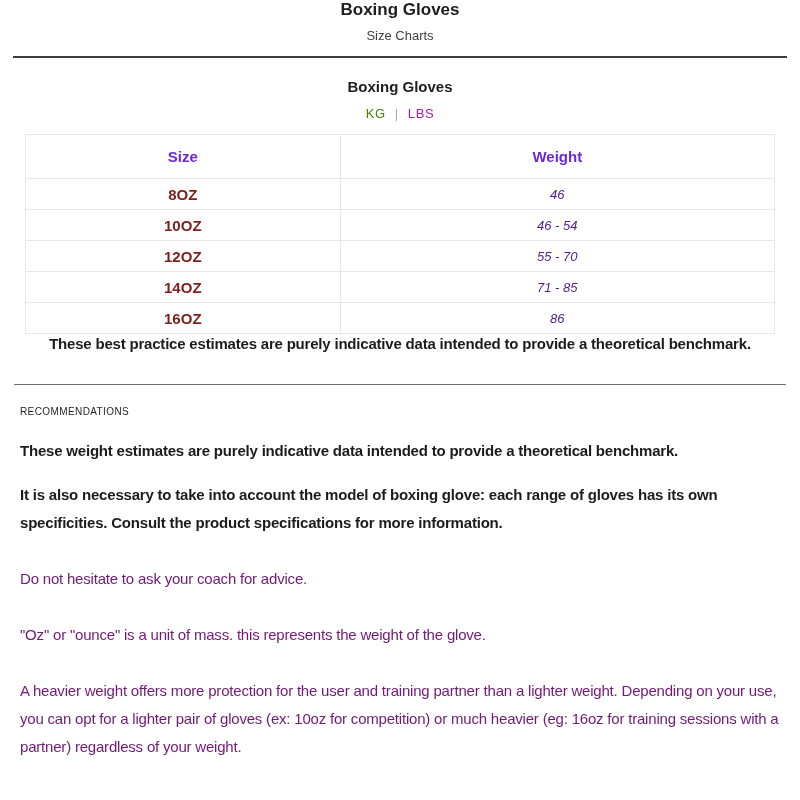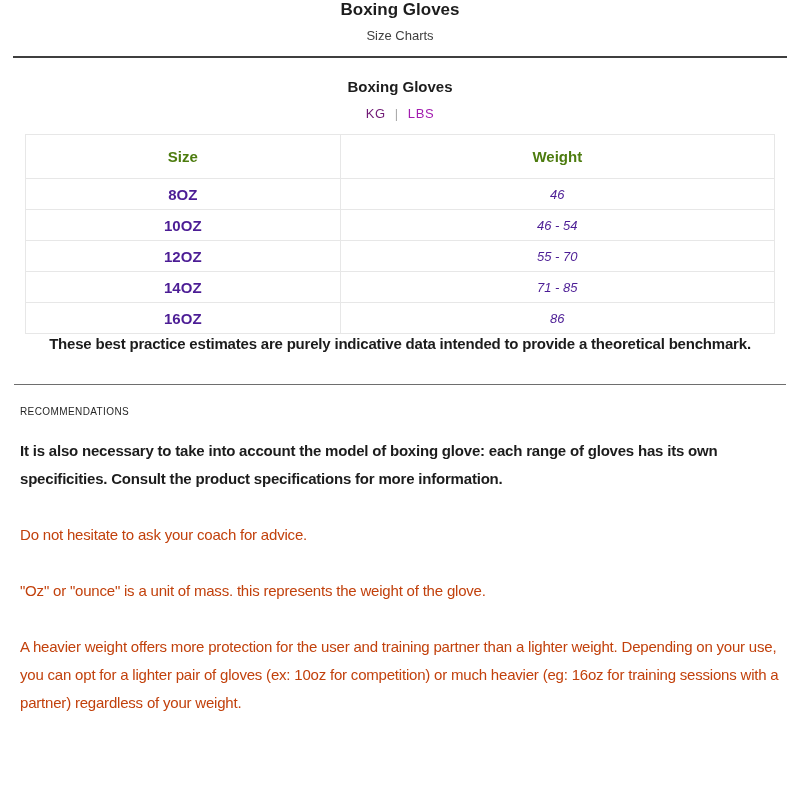--- a/index.html
+++ b/index.html
@@ -48,43 +48,43 @@
     color: #1d1d1d;
   }
   .unit-toggle {
     margin-top: 10px;
     text-align: center;
     font-size: 13px;
     line-height: 16px;
     letter-spacing: 0.6px;
   }
   .unit-option { cursor: pointer; }
-  .unit-active { color: #701a75; }
+  .unit-active { color: #4d7c0f; }
   .unit-inactive { color: #a21caf; }
   .unit-sep { color: #aaaaaa; margin: 0 9px; }
 
   table.size-table {
     width: 750px;
     margin: 12px auto 0 auto;
     border-collapse: collapse;
     table-layout: fixed;
   }
   table.size-table th, table.size-table td {
     border: 1px solid #e7e7e7;
     text-align: center;
     vertical-align: middle;
   }
   table.size-table th {
     height: 44px;
     font-size: 15px;
     font-weight: bold;
-    color: #4d7c0f;
+    color: #6d28d9;
   }
   table.size-table td { height: 31px; }
-  td.cell-size { font-size: 15px; font-weight: bold; color: #4c1d95; }
+  td.cell-size { font-size: 15px; font-weight: bold; color: #7f1d1d; }
   td.cell-weight { font-size: 13px; font-weight: normal; color: #4c1d95; font-style: italic; }
   col.col-size { width: 42%; }
   col.col-weight { width: 58%; }
 
   .table-note {
     margin: 0 20px 0 20px;
     text-align: center;
     font-size: 15px;
     font-weight: bold;
     line-height: 20px;
@@ -102,21 +102,21 @@
     letter-spacing: 0.4px;
     color: #262626;
   }
   .reco-section p {
     margin-top: 16px;
     font-size: 15px;
     line-height: 28px;
     letter-spacing: -0.2px;
   }
   p.para-bold { font-weight: bold; color: #1c1c1c; }
-  p.para-regular { font-weight: normal; color: #c2410c; margin-top: 28px; }
+  p.para-regular { font-weight: normal; color: #701a75; margin-top: 28px; }
 </style>
 </head>
 <body>
 
 <div class="page">
 
   <div class="page-header">
     <div class="page-title">Boxing Gloves</div>
     <div class="page-subtitle">Size Charts</div>
   </div>
@@ -165,19 +165,20 @@
       </tbody>
     </table>
 
     <div class="table-note">These best practice estimates are purely indicative data intended to provide a theoretical benchmark.</div>
   </div>
 
   <hr class="divider-light">
 
   <div class="reco-section">
     <div class="reco-heading">RECOMMENDATIONS</div>
+    <p class="para-bold">These weight estimates are purely indicative data intended to provide a theoretical benchmark.</p>
     <p class="para-bold">It is also necessary to take into account the model of boxing glove: each range of gloves has its own specificities. Consult the product specifications for more information.</p>
     <p class="para-regular">Do not hesitate to ask your coach for advice.</p>
     <p class="para-regular">"Oz" or "ounce" is a unit of mass. this represents the weight of the glove.</p>
     <p class="para-regular">A heavier weight offers more protection for the user and training partner than a lighter weight. Depending on your use, you can opt for a lighter pair of gloves (ex: 10oz for competition) or much heavier (eg: 16oz for training sessions with a partner) regardless of your weight.</p>
   </div>
 
 </div>
 
 </body></html>

